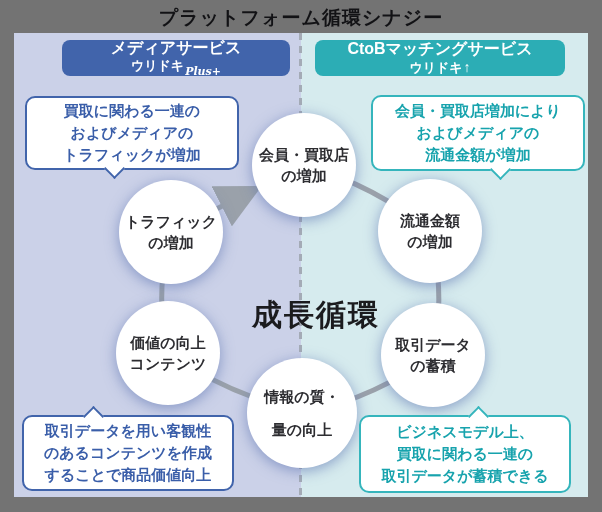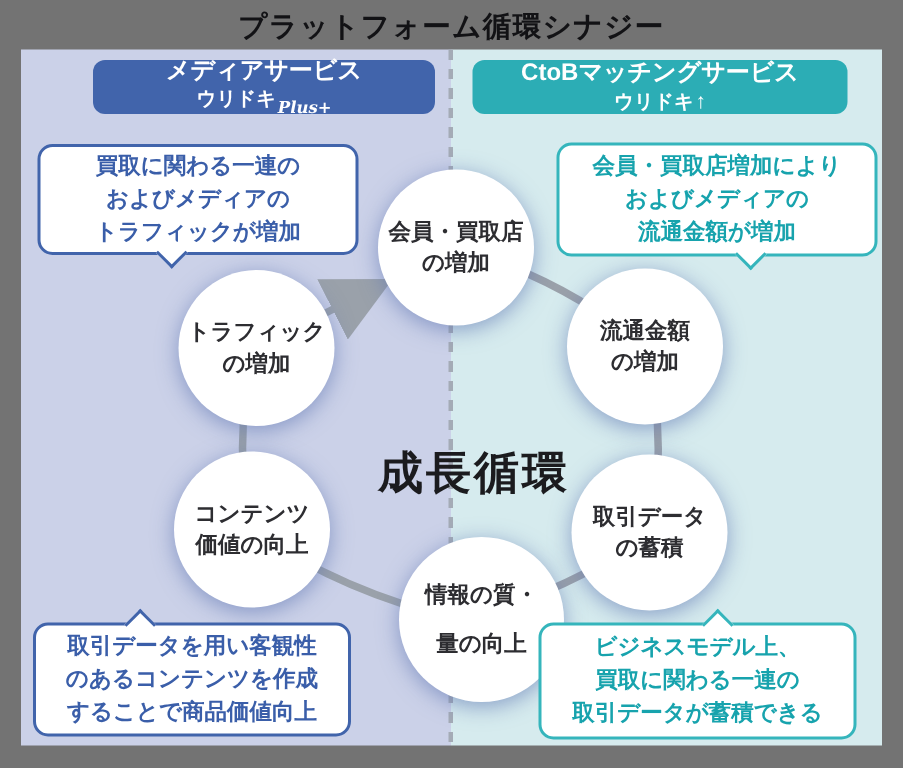--- a/index.html
+++ b/index.html
@@ -44,21 +44,21 @@
 
   .links{position:absolute;left:0;top:0;width:574px;height:464px;z-index:2;}
 
   .node{position:absolute;width:104px;height:104px;border-radius:50%;background:#ffffff;
         box-shadow:0 3px 14px rgba(96,118,178,0.65);
         display:flex;flex-direction:column;align-items:center;justify-content:center;
         font-weight:bold;font-size:15px;color:#2d2d31;line-height:1.4;text-align:center;z-index:4;}
   .n-members{left:238px;top:80px;}
   .n-gmv{left:364px;top:146px;}
   .n-data{left:367px;top:270px;}
-  .n-info{left:252px;top:325px;width:110px;height:110px;gap:12px;}
+  .n-info{left:233px;top:325px;width:110px;height:110px;gap:12px;}
   .n-content{left:102px;top:268px;}
   .n-traffic{left:105px;top:147px;}
 
   .center-label{position:absolute;left:222px;top:238px;width:160px;text-align:center;
                 font-size:30px;font-weight:bold;color:#1b1b1e;letter-spacing:2px;z-index:3;margin-top:24px;}
 </style>
 </head>
 <body>
 
 <div class="stage">
@@ -95,22 +95,22 @@
     </div>
     <div class="node n-data">
       <span>取引データ</span>
       <span>の蓄積</span>
     </div>
     <div class="node n-info">
       <span>情報の質・</span>
       <span>量の向上</span>
     </div>
     <div class="node n-content">
+      <span>価値の向上</span>
       <span>コンテンツ</span>
-      <span>価値の向上</span>
     </div>
     <div class="node n-traffic">
       <span>トラフィック</span>
       <span>の増加</span>
     </div>
 
     <div class="center-label">成長循環</div>
 
     <div class="hdr hdr-media">
       <span class="svc">メディアサービス</span>

